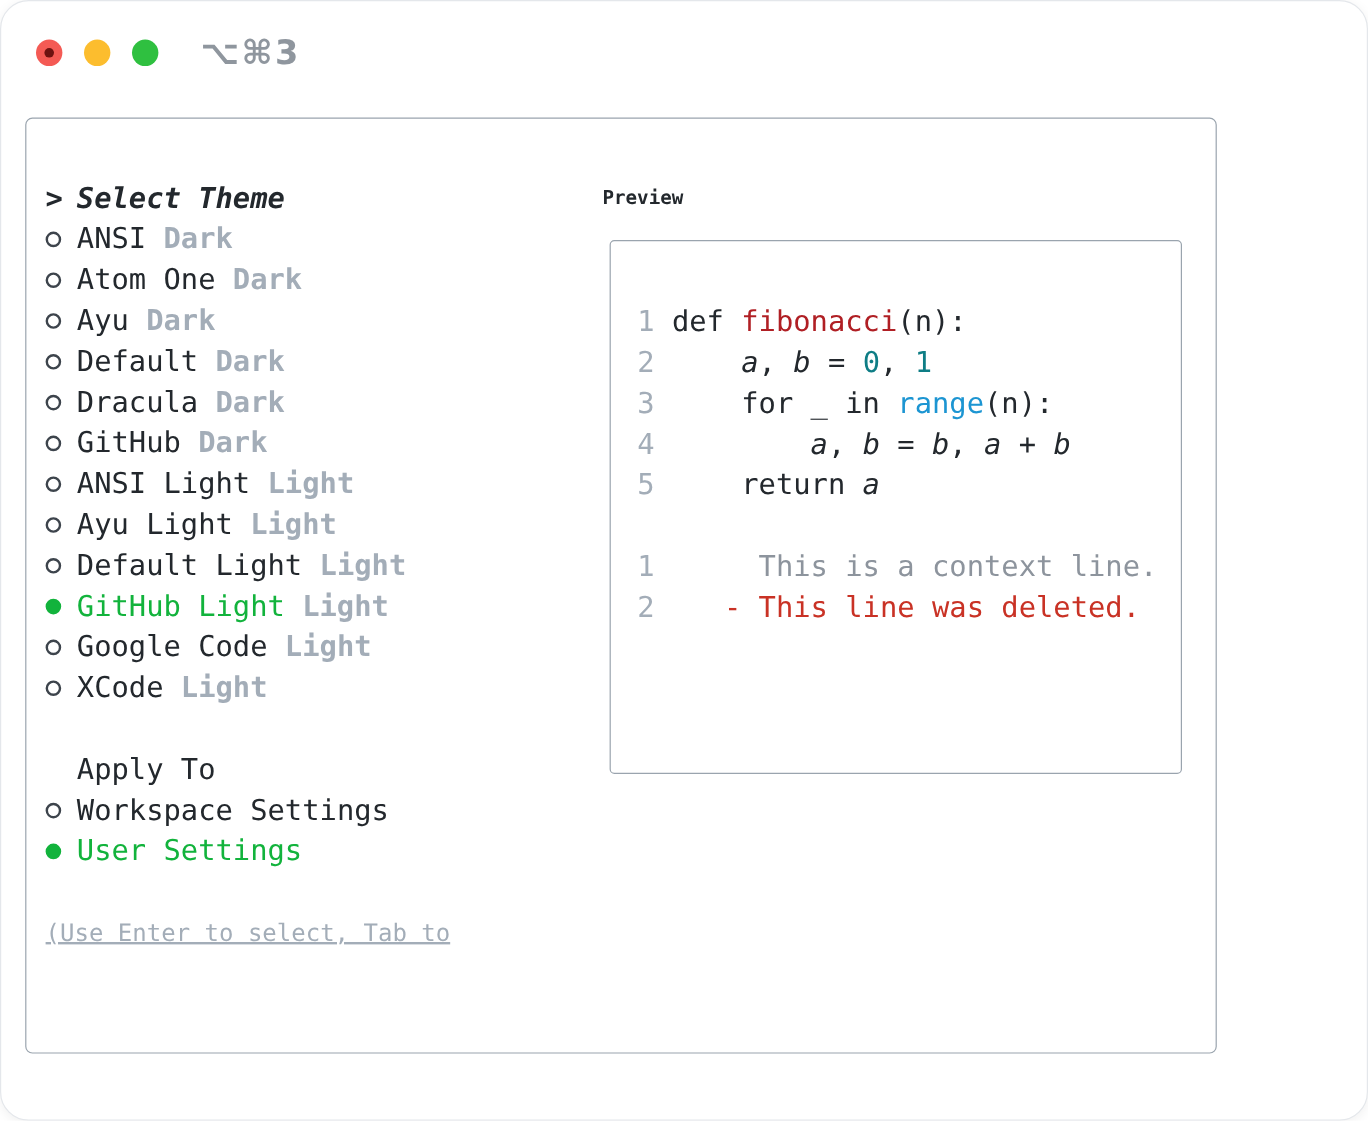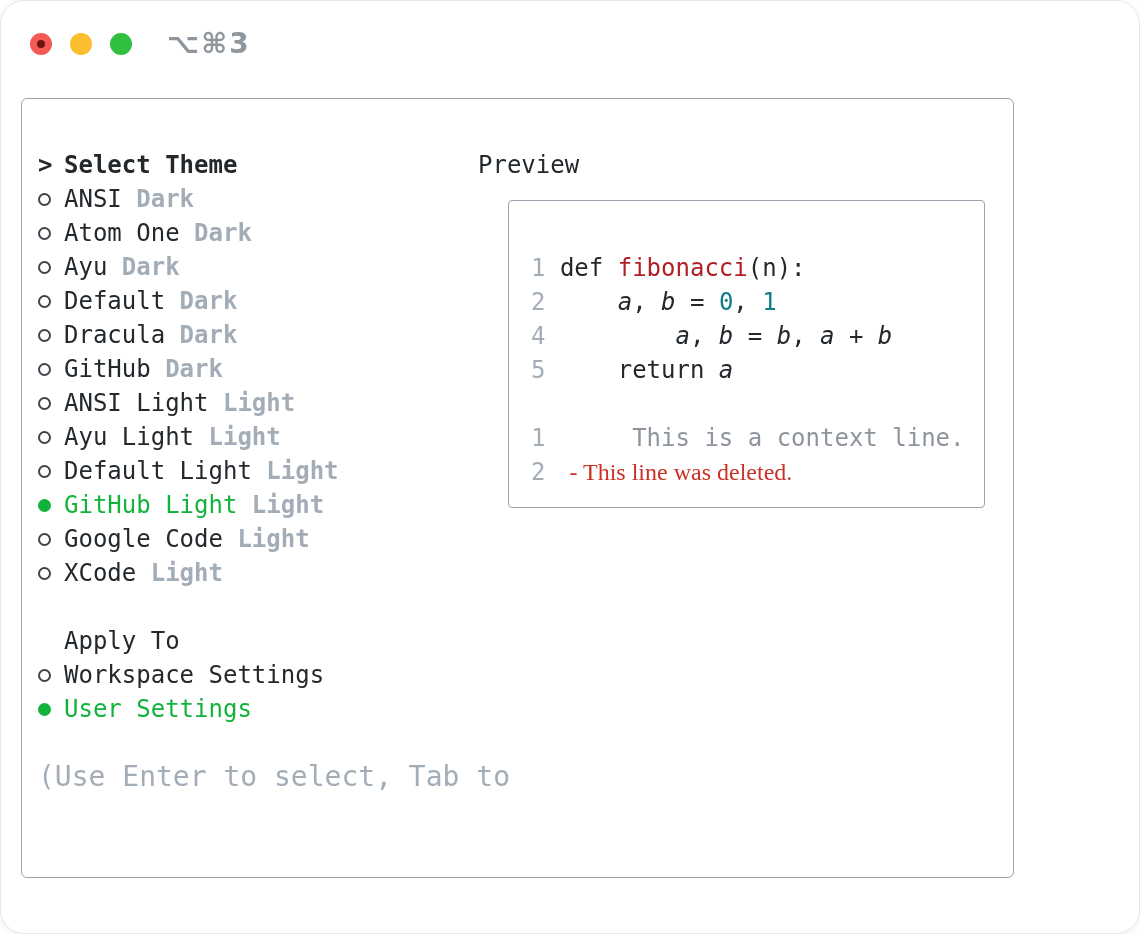--- a/index.html
+++ b/index.html
@@ -20,45 +20,45 @@
   .close-inner{position:absolute;left:7px;top:7px;width:8px;height:8px;border-radius:50%;background:#6e1210;}
   .win-title{margin-left:17px;font-family:"DejaVu Sans",sans-serif;font-weight:700;
     font-size:28px;color:#8f969e;letter-spacing:2px;}
 
   .panel{position:absolute;left:20px;top:97px;width:993px;height:780px;
     border:1.5px solid var(--border);border-radius:6px;box-sizing:border-box;}
 
   .list{position:absolute;left:16px;top:49px;}
   .row{display:flex;align-items:center;height:34px;font-size:24px;color:var(--dark);white-space:pre;}
   .prompt{display:inline-block;width:26px;font-weight:700;flex:none;}
-  .hdr-title{font-weight:700;}
+  .hdr-title{font-weight:700;font-style:italic;}
   .radio{width:13px;height:13px;border:2px solid #3d444c;border-radius:50%;
     box-sizing:border-box;margin-right:13px;flex:none;background:transparent;}
   .radio.sel{border-color:var(--green);background:var(--green);}
   .tname{color:var(--dark);}
   .tname.sel{color:var(--green);}
   .tvariant{color:var(--muted);margin-left:0.602em;font-weight:bold;}
   .apply-title{padding-left:26px;}
   .spacer{height:34px;}
-  .help-line{height:34px;line-height:34px;font-size:28px;color:var(--muted);white-space:pre;}
+  .help-line{height:34px;line-height:34px;font-size:20px;color:var(--muted);white-space:pre;text-decoration:underline;}
 
-  .right-title{position:absolute;left:456px;top:49px;height:34px;line-height:34px;
-    font-size:24px;font-weight:400;color:var(--dark);}
-  .pbox{position:absolute;left:486px;top:101px;width:477px;height:308px;
+  .right-title{position:absolute;left:480px;top:49px;height:34px;line-height:34px;
+    font-size:16px;font-weight:700;color:var(--dark);}
+  .pbox{position:absolute;left:486px;top:101px;width:477px;height:445px;
     border:1.5px solid var(--border);border-radius:4px;box-sizing:border-box;}
   .code{position:absolute;left:22px;top:50px;right:2px;}
   .cline{height:34px;line-height:34px;font-size:24px;white-space:pre;color:var(--dark);}
   .tk-num{color:var(--muted);}
   .tk-plain{color:var(--dark);}
   .tk-func{color:var(--func);}
   .tk-number{color:var(--numteal);}
   .tk-builtin{color:var(--builtin);}
   .tk-var{color:var(--dark);font-style:italic;}
   .tk-context{color:var(--ctx);text-align:right;}
-  .tk-deleted{color:var(--deleted);font-family:Liberation Serif, serif;}
+  .tk-deleted{color:var(--deleted);}
   .tk-added{color:var(--added);}
 </style>
 </head>
 <body>
 
 <div class="window">
   <div class="titlebar">
     <span class="dot red">
         <span class="close-inner"></span>
       </span>
@@ -106,20 +106,21 @@
           <div class="help-line">(Use Enter to select, Tab to</div>
         </div>
     </div>
 
     <div class="right-title">Preview</div>
 
     <div class="pbox">
       <div class="code" id="code">
           <div class="cline"><span class="tk-num">1</span><span class="tk-plain"> def </span><span class="tk-func">fibonacci</span><span class="tk-plain">(n):</span></div>
           <div class="cline"><span class="tk-num">2</span><span class="tk-plain">     </span><span class="tk-var">a</span><span class="tk-plain">, </span><span class="tk-var">b</span><span class="tk-plain"> = </span><span class="tk-number">0</span><span class="tk-plain">, </span><span class="tk-number">1</span></div>
+          <div class="cline"><span class="tk-num">3</span><span class="tk-plain">     for _ in </span><span class="tk-builtin">range</span><span class="tk-plain">(n):</span></div>
           <div class="cline"><span class="tk-num">4</span><span class="tk-plain">         </span><span class="tk-var">a</span><span class="tk-plain">, </span><span class="tk-var">b</span><span class="tk-plain"> = </span><span class="tk-var">b</span><span class="tk-plain">, </span><span class="tk-var">a</span><span class="tk-plain"> + </span><span class="tk-var">b</span></div>
           <div class="cline"><span class="tk-num">5</span><span class="tk-plain">     return </span><span class="tk-var">a</span></div>
           <div class="cline"></div>
           <div class="cline"><span class="tk-num">1</span><span class="tk-context">      This is a context line.</span></div>
           <div class="cline"><span class="tk-num">2</span><span class="tk-deleted">    - This line was deleted.</span></div>
         </div>
     </div>
   </div>
 </div>
 

